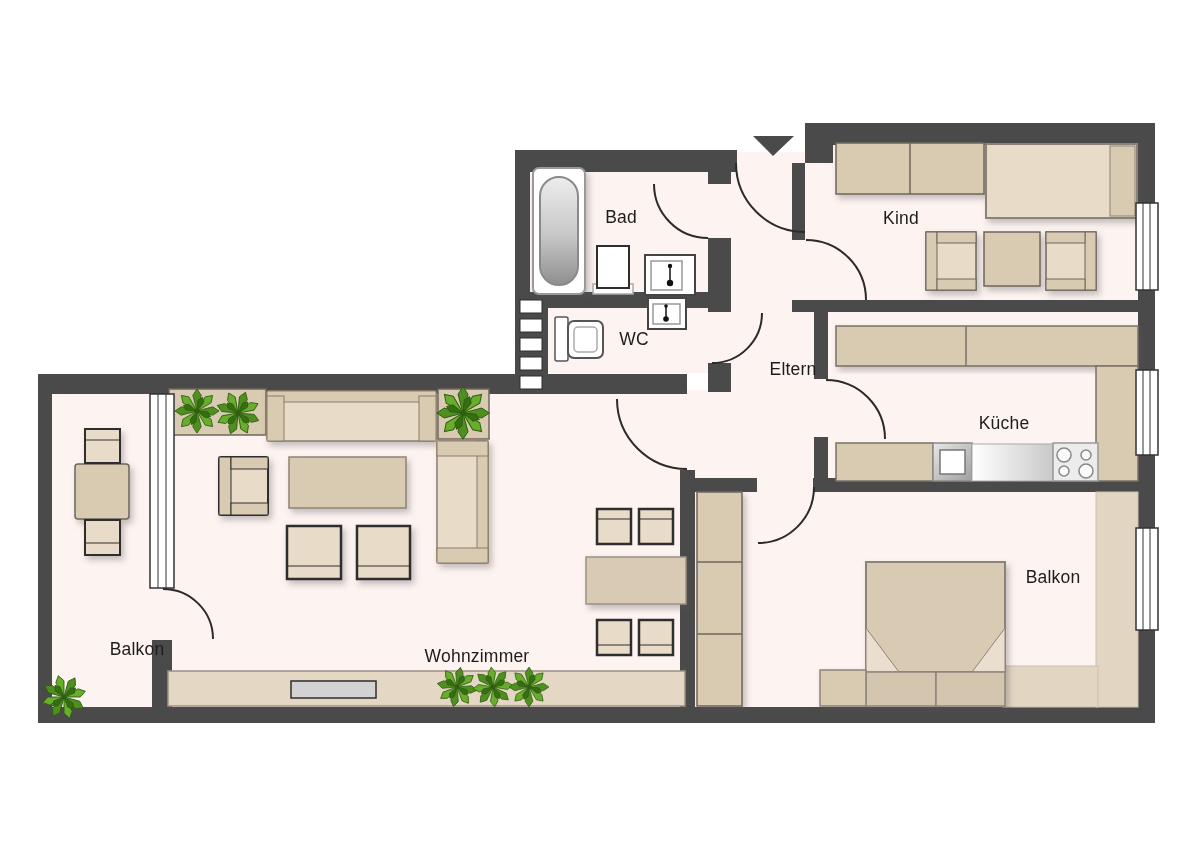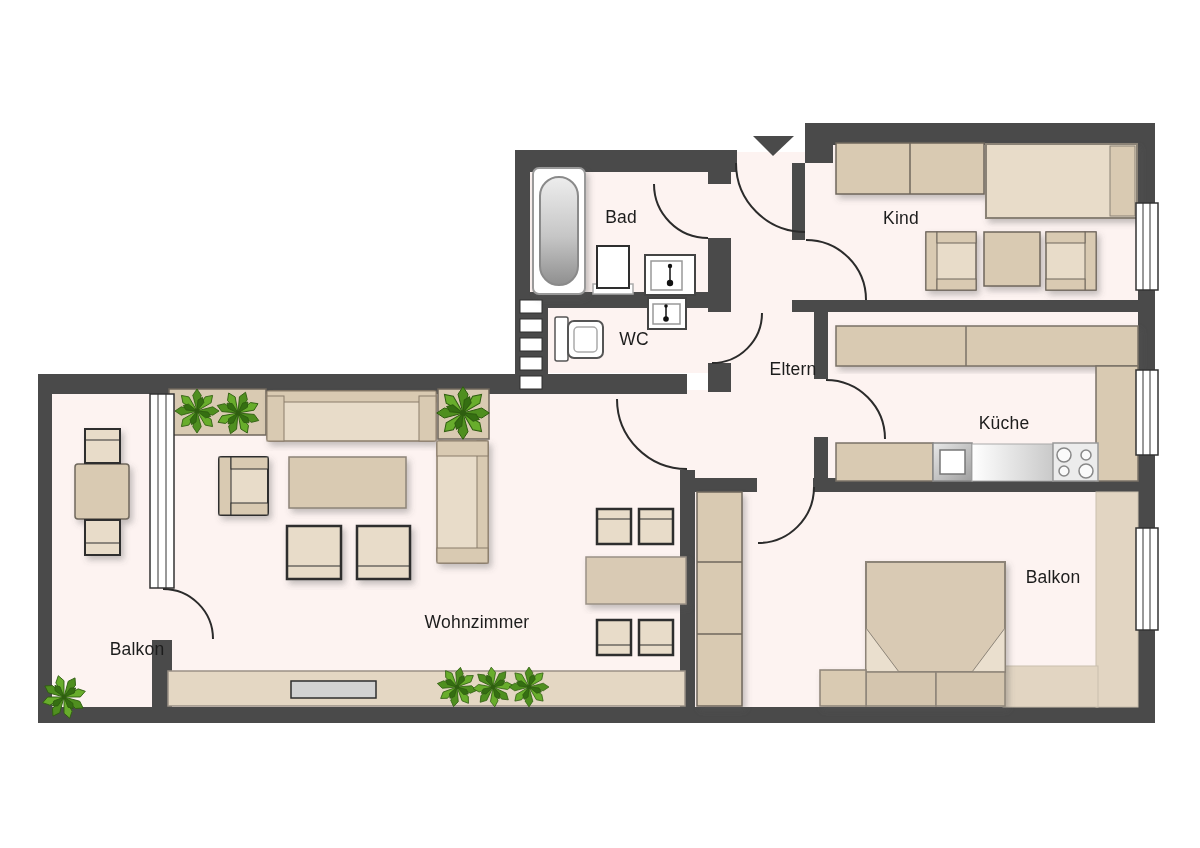--- a/index.html
+++ b/index.html
@@ -7,21 +7,21 @@
         font-family:"Liberation Sans", sans-serif;padding-left:12px;}
   #plan-svg{position:absolute;left:0;top:0;}
   .room-label{position:absolute;transform:translate(-50%,-50%);font-size:17.5px;
               color:#1c1c1c;letter-spacing:.2px;white-space:nowrap;}
   .lbl-bad{left:621px;top:217px;}
   .lbl-wc{left:634px;top:339px;}
   .lbl-diele{left:793px;top:369px;}
   .lbl-kind{left:901px;top:218px;}
   .lbl-kueche{left:1004px;top:423px;}
   .lbl-eltern{left:1053px;top:577px;}
-  .lbl-wohnzimmer{left:477px;top:622px;}
+  .lbl-wohnzimmer{left:477px;top:656px;}
   .lbl-balkon{left:105px;top:649px;margin-left:32px;}
 </style>
 </head>
 <body>
 
 <div id="page">
 <svg id="plan-svg" width="1200" height="848" viewBox="0 0 1200 848">
   <defs>
     <linearGradient id="tubGrad" x1="0" y1="0" x2="0" y2="1">
       <stop offset="0" stop-color="#ededed"></stop>

